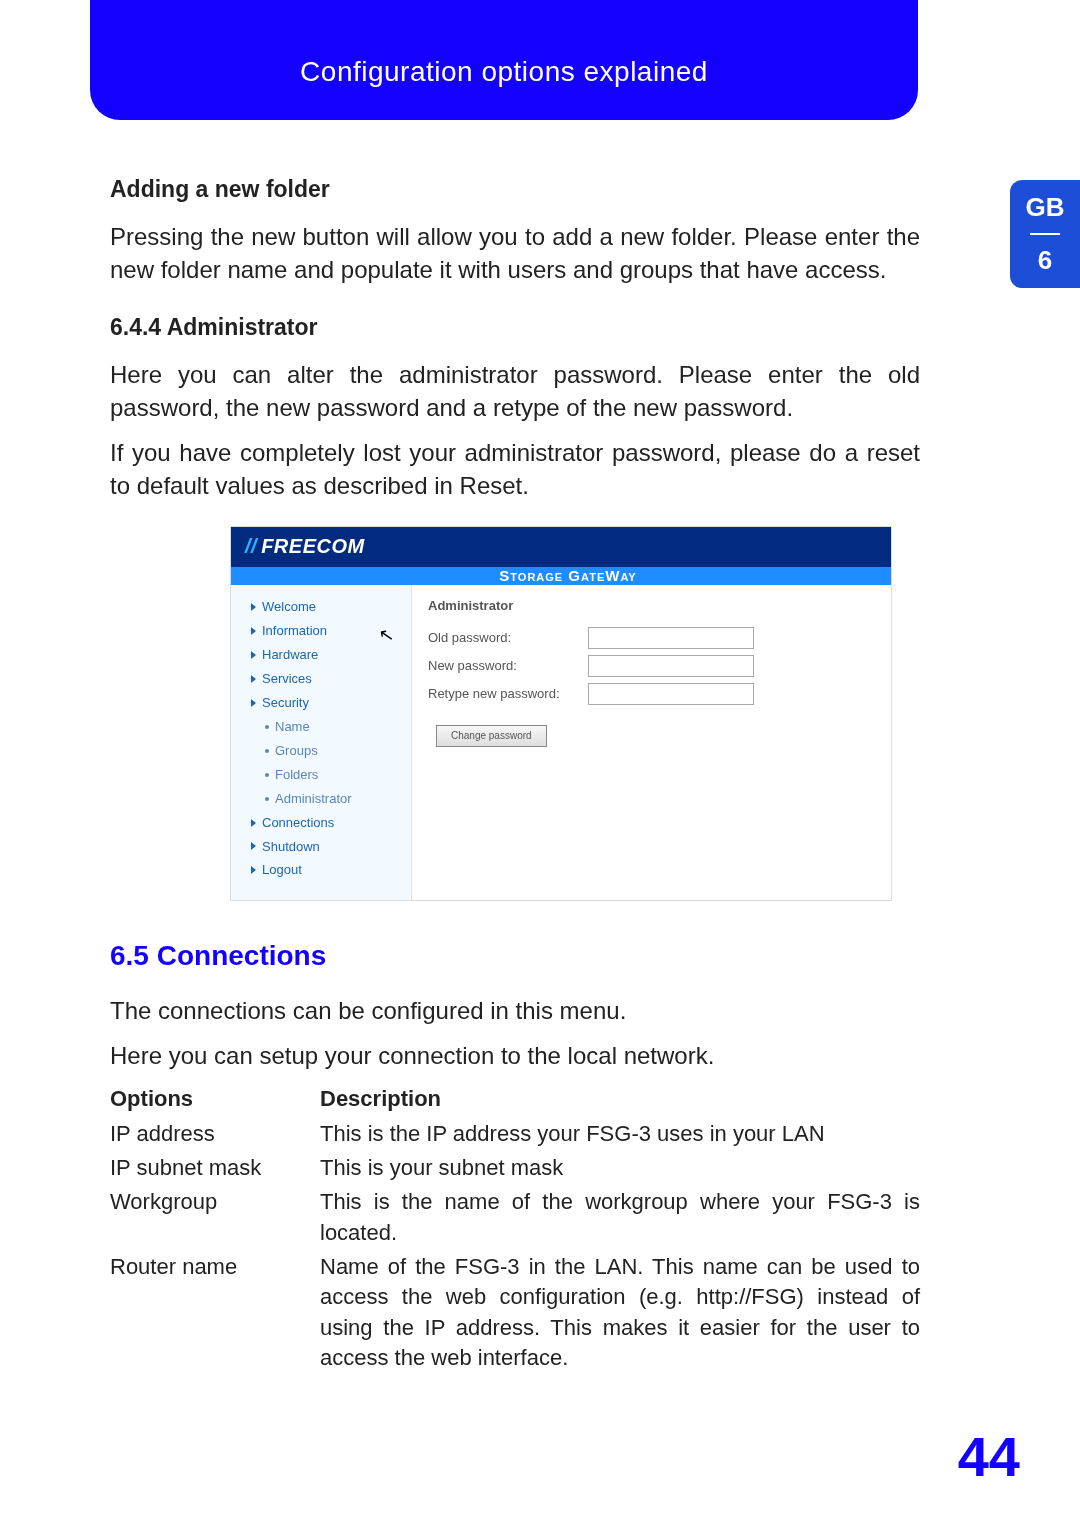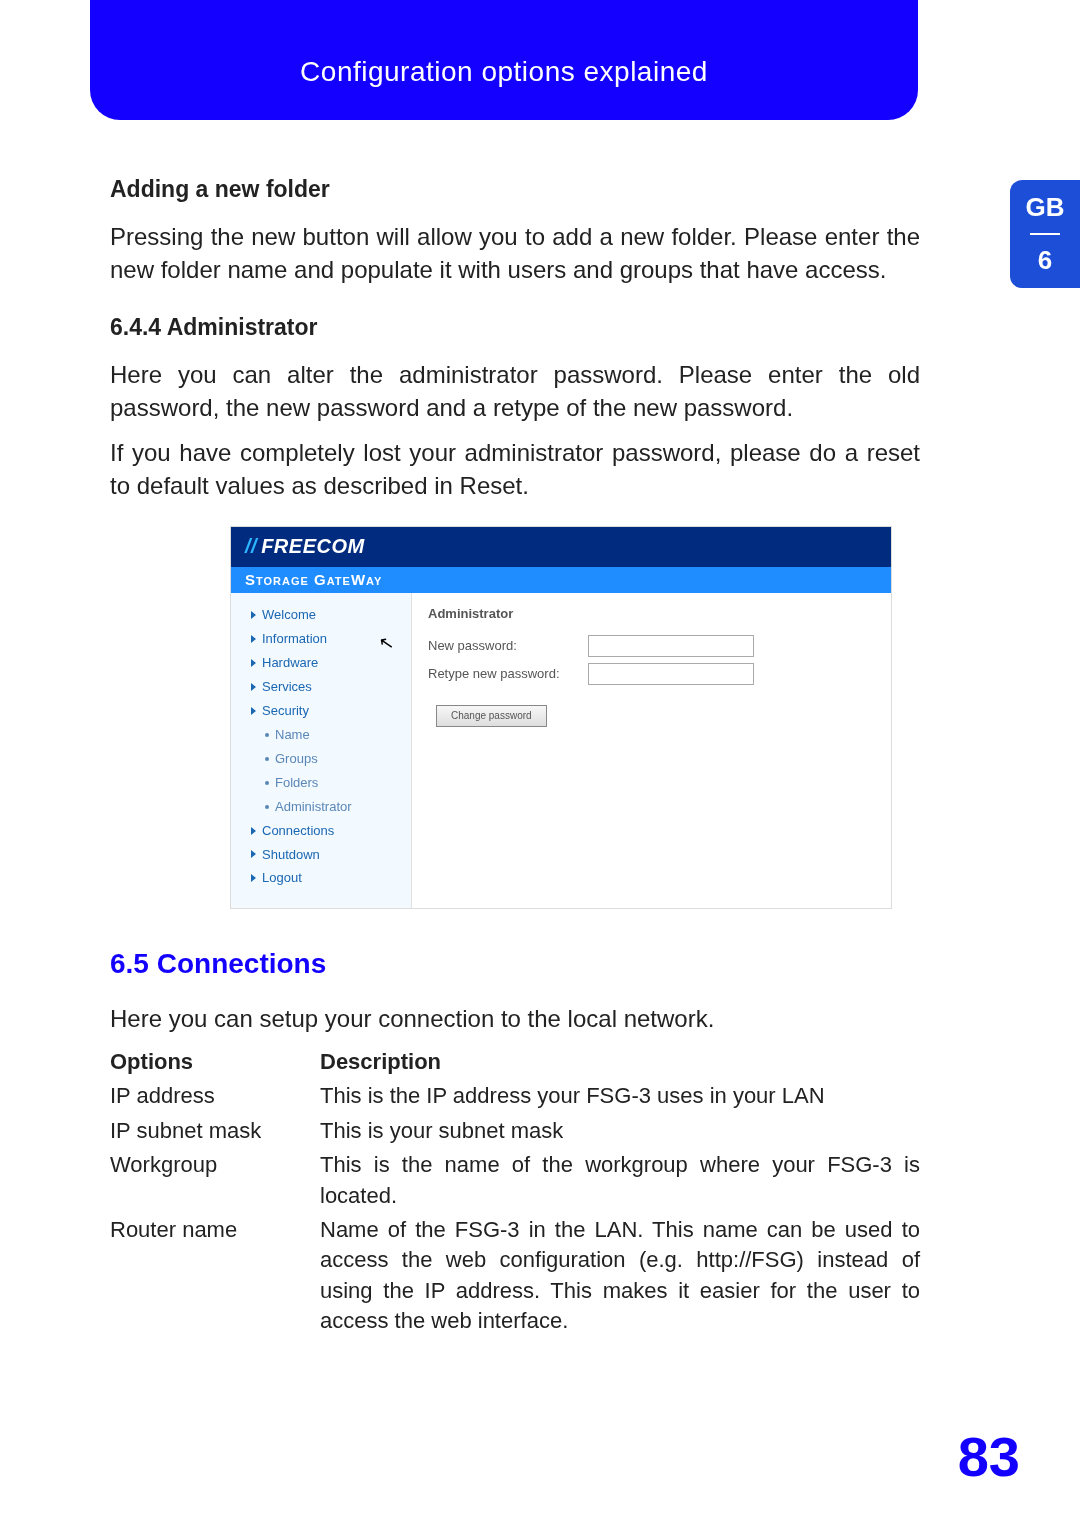--- a/index.html
+++ b/index.html
@@ -104,28 +104,29 @@
     font-size: 20px;
   }
   .embedded .brand-bar .slashes {
     color: #2bb6ff;
     font-style: italic;
     margin-right: 4px;
   }
   .embedded .tag-bar {
     background: #1f8cff;
     color: #fff;
-    height: 26px;
+    height: 18px;
     display: flex;
     align-items: center;
     padding-left: 14px;
     font-variant: small-caps;
     font-size: 15px;
     letter-spacing: 1px;
     font-weight: 600;
+    justify-content: center;
   }
   .embedded .body {
     display: flex;
   }
   .embedded .sidebar {
     width: 180px;
     background: #f2f9ff;
     border-right: 1px solid #e1e1e1;
     padding: 10px 0 18px 0;
     font-size: 13px;
@@ -310,34 +311,39 @@
         <div class="item">
             <span class="bullet"></span>
             <span>Logout</span>
           </div>
 
         <span class="cursor-icon">↖</span>
       </div>
 
       <div class="panel">
         <div class="ptitle">Administrator</div>
+        <div class="form-row">
+          <label>Old password:</label>
+          <input type="password" style="">
+        </div>
         <div class="form-row">
           <label>New password:</label>
           <input type="password" style="">
         </div>
         <div class="form-row">
           <label>Retype new password:</label>
           <input type="password" style="">
         </div>
         <div class="btn">Change password</div>
       </div>
     </div>
   </div>
 
   <div class="h-section">6.5 Connections</div>
+  <p>The connections can be configured in this menu.</p>
 
   <p>Here you can setup your connection to the local network.</p>
 
   <div class="opts">
     <div class="row">
       <div class="col1 hdr">Options</div>
       <div class="col2 hdr">Description</div>
     </div>
     <div class="row">
       <div class="col1">IP address</div>
@@ -351,13 +357,13 @@
       <div class="col1">Workgroup</div>
       <div class="col2">This is the name of the workgroup where your FSG-3 is located.</div>
     </div>
     <div class="row">
       <div class="col1">Router name</div>
       <div class="col2">Name of the FSG-3 in the LAN. This name can be used to access the web configuration (e.g. http://FSG) instead of using the IP address. This makes it easier for the user to access the web interface.</div>
     </div>
   </div>
 </div>
 
-<div class="page-num">83</div>
+<div class="page-num">44</div>
 
 </body></html>

